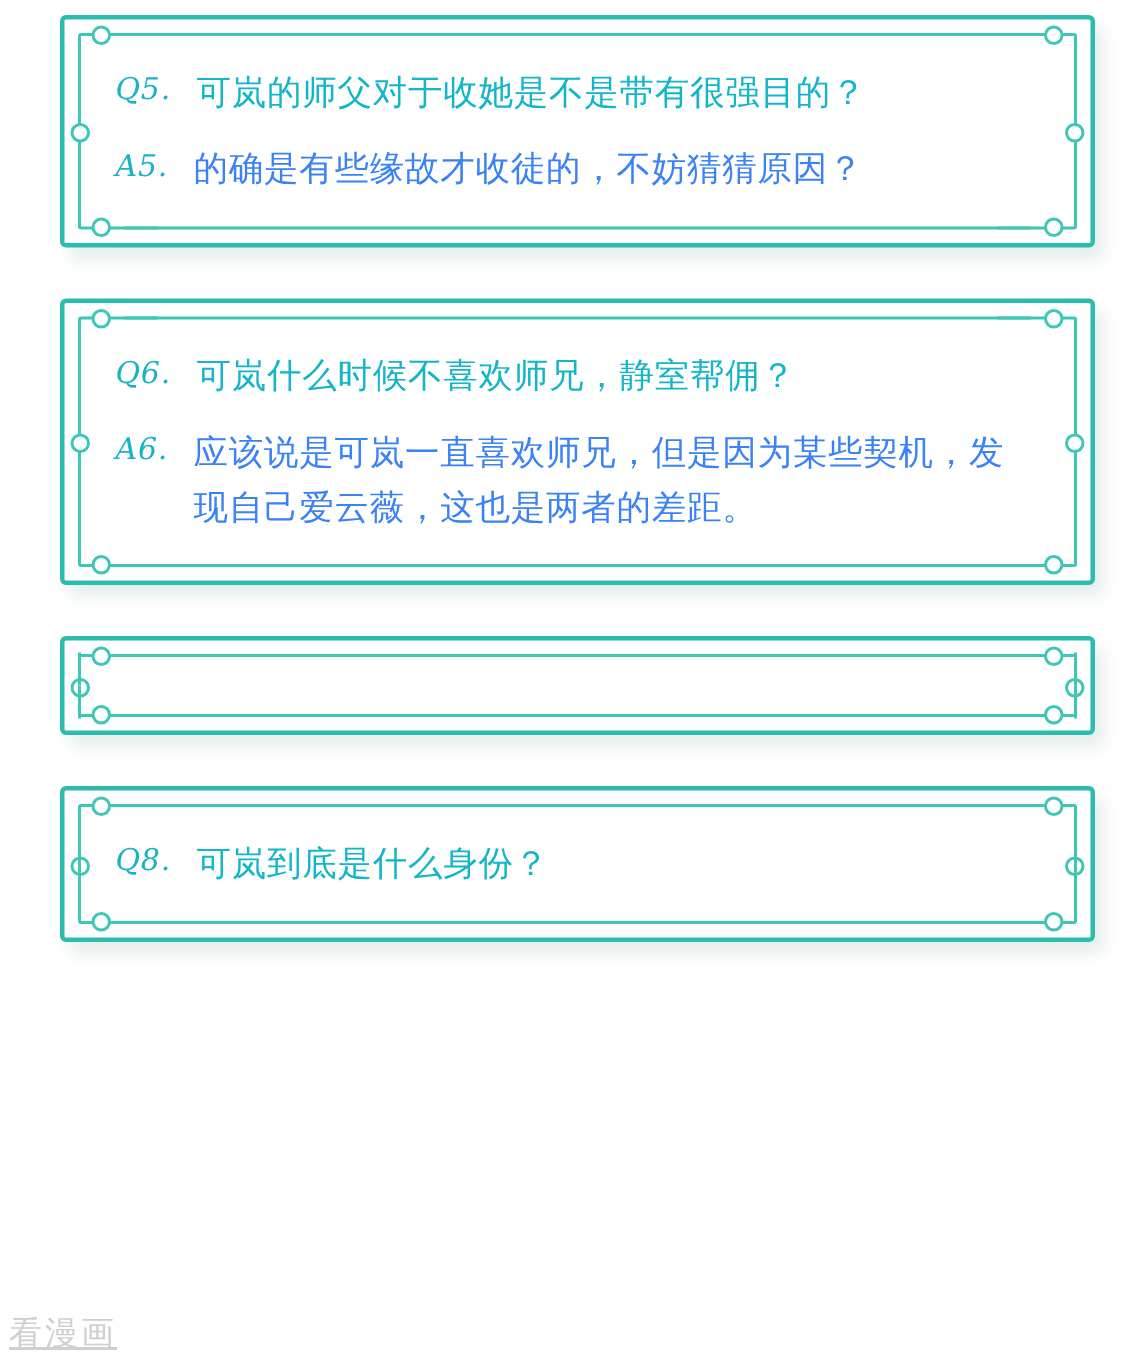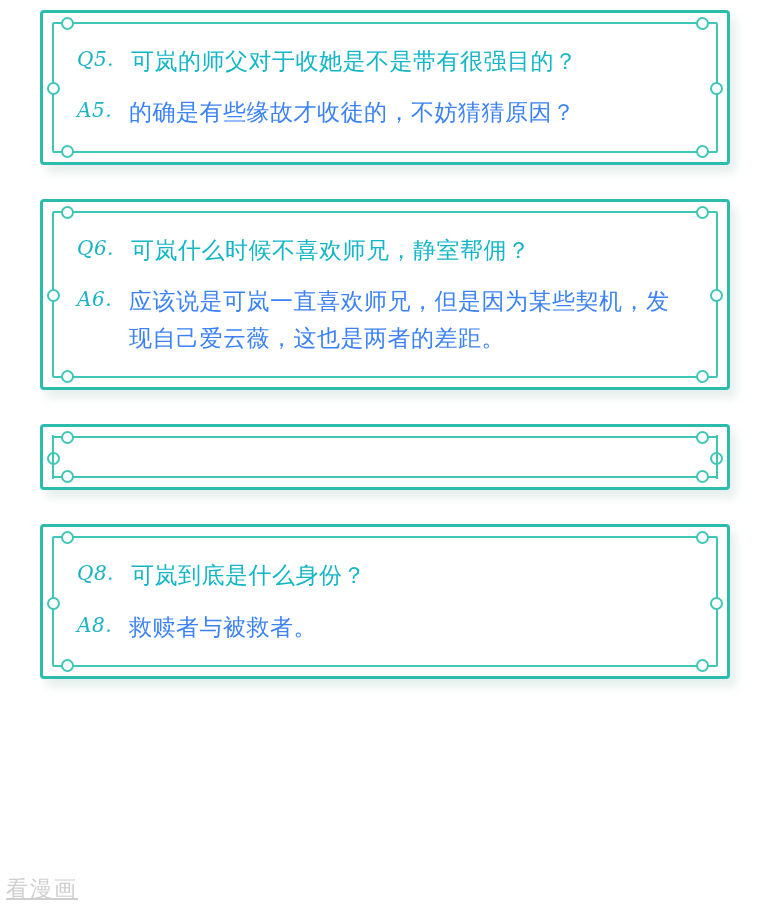--- a/index.html
+++ b/index.html
@@ -215,21 +215,17 @@
     <span class="tick h b2"></span>
     <span class="tick v l1"></span>
     <span class="tick v l2"></span>
     <span class="tick v r1"></span>
     <span class="tick v r2"></span>
     <div class="card-body">
       <div class="qa-line question">
         <span class="qa-label">Q8.</span>
         <span class="qa-text">可岚到底是什么身份？</span>
       </div>
-      <div class="qa-line answer">
-        <span class="qa-label">A8.</span>
-        <span class="qa-text">救赎者与被救者。</span>
-      </div>
     </div>
   </div>
 
   <div class="watermark">看漫画</div>
 </div>
 
 </body></html>

